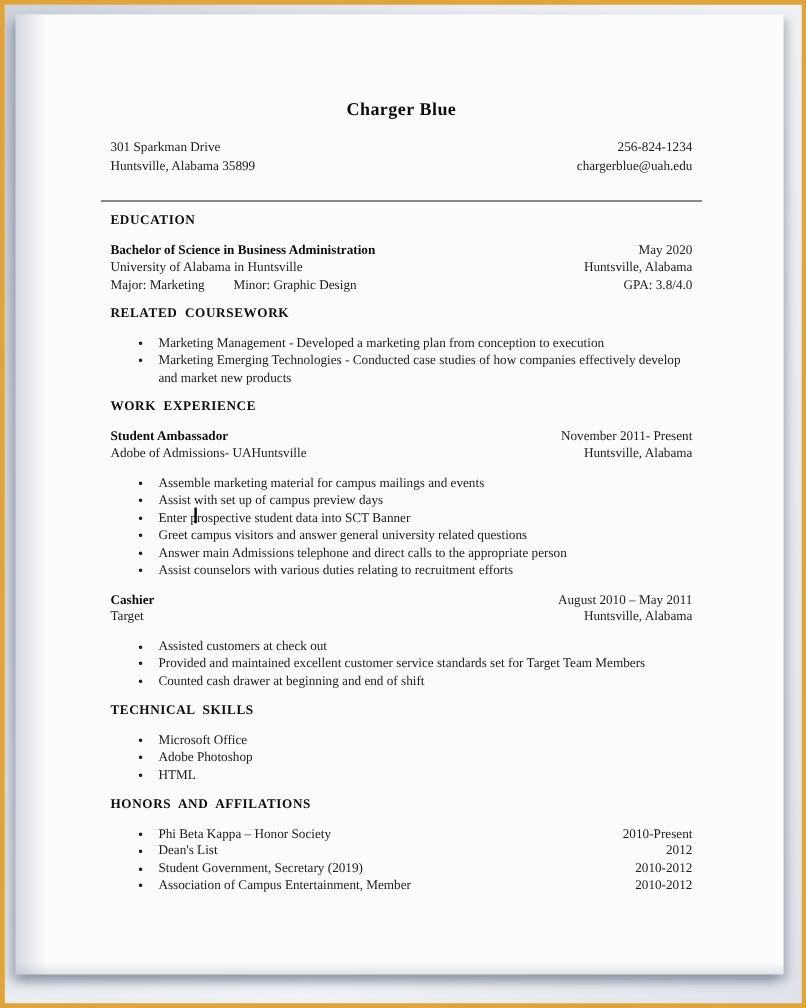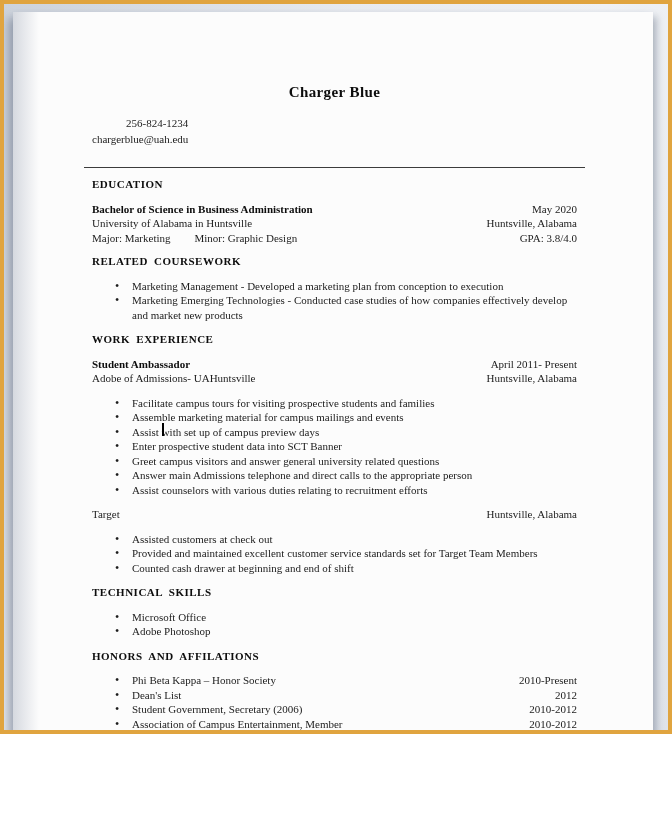--- a/index.html
+++ b/index.html
@@ -1,20 +1,20 @@
 <!DOCTYPE html>
 <html><head>
 <meta charset="utf-8">
 <style>
   * { margin:0; padding:0; box-sizing:border-box; }
   html,body { width:672px; height:840px; }
   body { font-family:"Liberation Serif", serif; }
 
   .frame {
-    position:relative; width:672px; height:734px;
+    position:relative; width:672px; height:840px;
     border:4px solid #e0a43f;
     background:linear-gradient(115deg,#cdd3dc 0%,#e8ebf0 35%,#f0f2f5 60%,#dfe3e9 100%);
     overflow:hidden;
   }
 
   .paper {
     position:absolute; left:9px; top:8px; width:640px; height:800px;
     background:#fcfcfc;
     box-shadow:-5px 6px 9px rgba(96,108,130,.50), 4px 5px 7px rgba(96,108,130,.38);
     padding:70px 76px 0 79px;
@@ -66,20 +66,24 @@
 </style>
 </head>
 <body>
 
 <div class="frame">
   <div class="paper">
 
     <h1 class="name">Charger Blue</h1>
 
     <div class="contact">
+      <div class="contact-left">
+        <div>301 Sparkman Drive</div>
+        <div>Huntsville, Alabama 35899</div>
+      </div>
       <div class="contact-right">
         <div>256-824-1234</div>
         <div>chargerblue@uah.edu</div>
       </div>
     </div>
 
     <div class="rule"></div>
 
     <h2 class="sec">EDUCATION</h2>
     <div class="row">
@@ -101,67 +105,71 @@
     <ul class="blist">
       <li><span>Marketing Management - Developed a marketing plan from conception to execution</span></li>
       <li><span>Marketing Emerging Technologies - Conducted case studies of how companies effectively develop and market new products</span></li>
     </ul>
 
     <h2 class="sec">WORK EXPERIENCE</h2>
 
     <div class="job">
       <div class="row">
         <span class="bold">Student Ambassador</span>
-        <span>April 2011- Present</span>
+        <span>November 2011- Present</span>
       </div>
       <div class="row">
         <span>Adobe of Admissions- UAHuntsville</span>
         <span>Huntsville, Alabama</span>
       </div>
       <ul class="blist">
-        <li><span>Facilitate campus tours for visiting prospective students and families</span></li>
         <li><span>Assemble marketing material for campus mailings and events</span></li>
         <li><span>Assist with set up of campus preview days</span></li>
         <li><span>Enter prospective student data into SCT Banner</span></li>
         <li><span>Greet campus visitors and answer general university related questions</span></li>
         <li><span>Answer main Admissions telephone and direct calls to the appropriate person</span></li>
         <li><span>Assist counselors with various duties relating to recruitment efforts</span></li>
       </ul>
     </div>
 
     <div class="job">
+      <div class="row">
+        <span class="bold">Cashier</span>
+        <span>August 2010 – May 2011</span>
+      </div>
       <div class="row">
         <span>Target</span>
         <span>Huntsville, Alabama</span>
       </div>
       <ul class="blist">
         <li><span>Assisted customers at check out</span></li>
         <li><span>Provided and maintained excellent customer service standards set for Target Team Members</span></li>
         <li><span>Counted cash drawer at beginning and end of shift</span></li>
       </ul>
     </div>
 
     <h2 class="sec">TECHNICAL SKILLS</h2>
     <ul class="blist">
       <li><span>Microsoft Office</span></li>
       <li><span>Adobe Photoshop</span></li>
+      <li><span>HTML</span></li>
     </ul>
 
     <h2 class="sec">HONORS AND AFFILATIONS</h2>
     <ul class="blist">
       <li class="split">
         <span>Phi Beta Kappa – Honor Society</span>
         <span class="date">2010-Present</span>
       </li>
       <li class="split">
         <span>Dean's List</span>
         <span class="date">2012</span>
       </li>
       <li class="split">
-        <span>Student Government, Secretary (2006)</span>
+        <span>Student Government, Secretary (2019)</span>
         <span class="date">2010-2012</span>
       </li>
       <li class="split">
         <span>Association of Campus Entertainment, Member</span>
         <span class="date">2010-2012</span>
       </li>
     </ul>
 
     <div class="caret"></div>
   </div>

